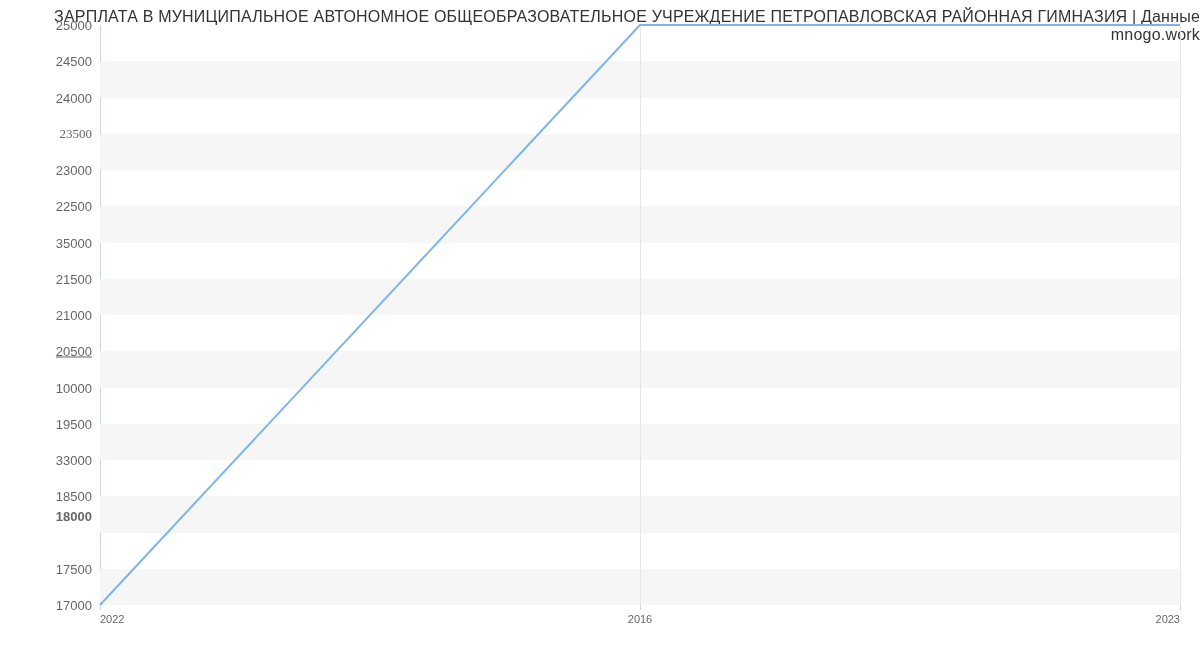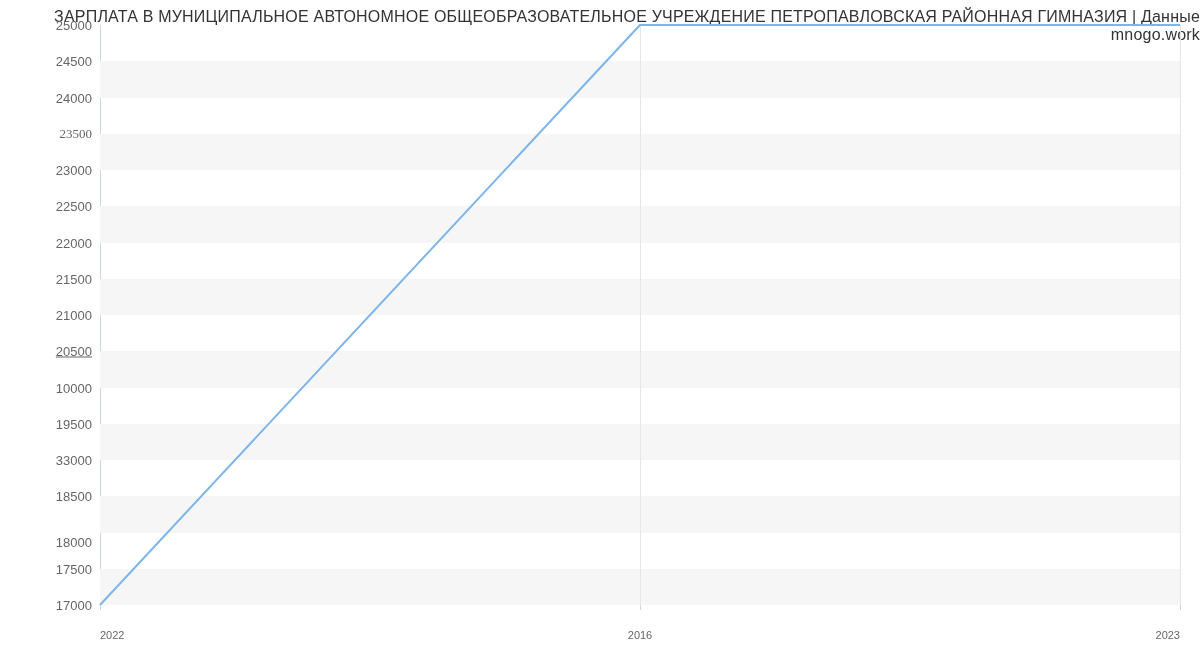--- a/index.html
+++ b/index.html
@@ -74,21 +74,21 @@
       right: 100%;
       margin-right: 8px;
       font-size: 13px;
       color: #666;
       transform: translateY(50%);
       white-space: nowrap;
     }
     .xlabel {
       position: absolute;
       top: 100%;
-      margin-top: 24px;
+      margin-top: 8px;
       font-size: 11px;
       color: #666;
       transform: translateX(-50%);
       white-space: nowrap;
     }
     .line-svg {
       position: absolute;
       inset: 0;
       width: 100%;
       height: 100%;
@@ -118,29 +118,29 @@
       <div class="band" style="top: 181.25px; height: 36.25px;"></div>
       <div class="band" style="top: 108.75px; height: 36.25px;"></div>
       <div class="band" style="top: 36.25px; height: 36.25px;"></div>
       <div class="grid-v" style="left: 540px;"></div>
       <div class="grid-v" style="left: 1080px;"></div>
       <svg class="line-svg" viewBox="0 0 1080 580" preserveAspectRatio="none">
       <polyline id="series-line" class="data-line" points="0,580 540,0 1080,0"></polyline>
     </svg>
   <div class="ylabel" style="bottom: 0px; margin-top: 40px;">17000</div>
       <div class="ylabel" style="bottom: 36.25px;">17500</div>
-      <div class="ylabel" style="bottom: 63px;">18000</div>
+      <div class="ylabel" style="bottom: 89px; font-weight: bold;">18000</div>
       <div class="ylabel" style="bottom: 108.75px;">18500</div>
       <div class="ylabel" style="bottom: 145px;">33000</div>
       <div class="ylabel" style="bottom: 181.25px;">19500</div>
       <div class="ylabel" style="bottom: 217.5px;">10000</div>
       <div class="ylabel" style="bottom: 253.75px; text-decoration: underline;">20500</div>
       <div class="ylabel" style="bottom: 290px;">21000</div>
       <div class="ylabel" style="bottom: 326.25px;">21500</div>
-      <div class="ylabel" style="bottom: 362.5px;">22000</div>
+      <div class="ylabel" style="bottom: 362.5px;">35000</div>
       <div class="ylabel" style="bottom: 398.75px;">22500</div>
       <div class="ylabel" style="bottom: 435px;">23000</div>
       <div class="ylabel" style="bottom: 471.25px; font-family: Liberation Serif, serif;">23500</div>
       <div class="ylabel" style="bottom: 507.5px;">24000</div>
       <div class="ylabel" style="bottom: 543.75px;">24500</div>
       <div class="ylabel" style="bottom: 580px;">25000</div>
       <div class="tick-x" style="left: 0px;"></div>
       <div class="xlabel" style="left: 0px; transform: translateX(0px);">2022</div>
       <div class="tick-x" style="left: 540px;"></div>
       <div class="xlabel" style="left: 540px;">2016</div>

